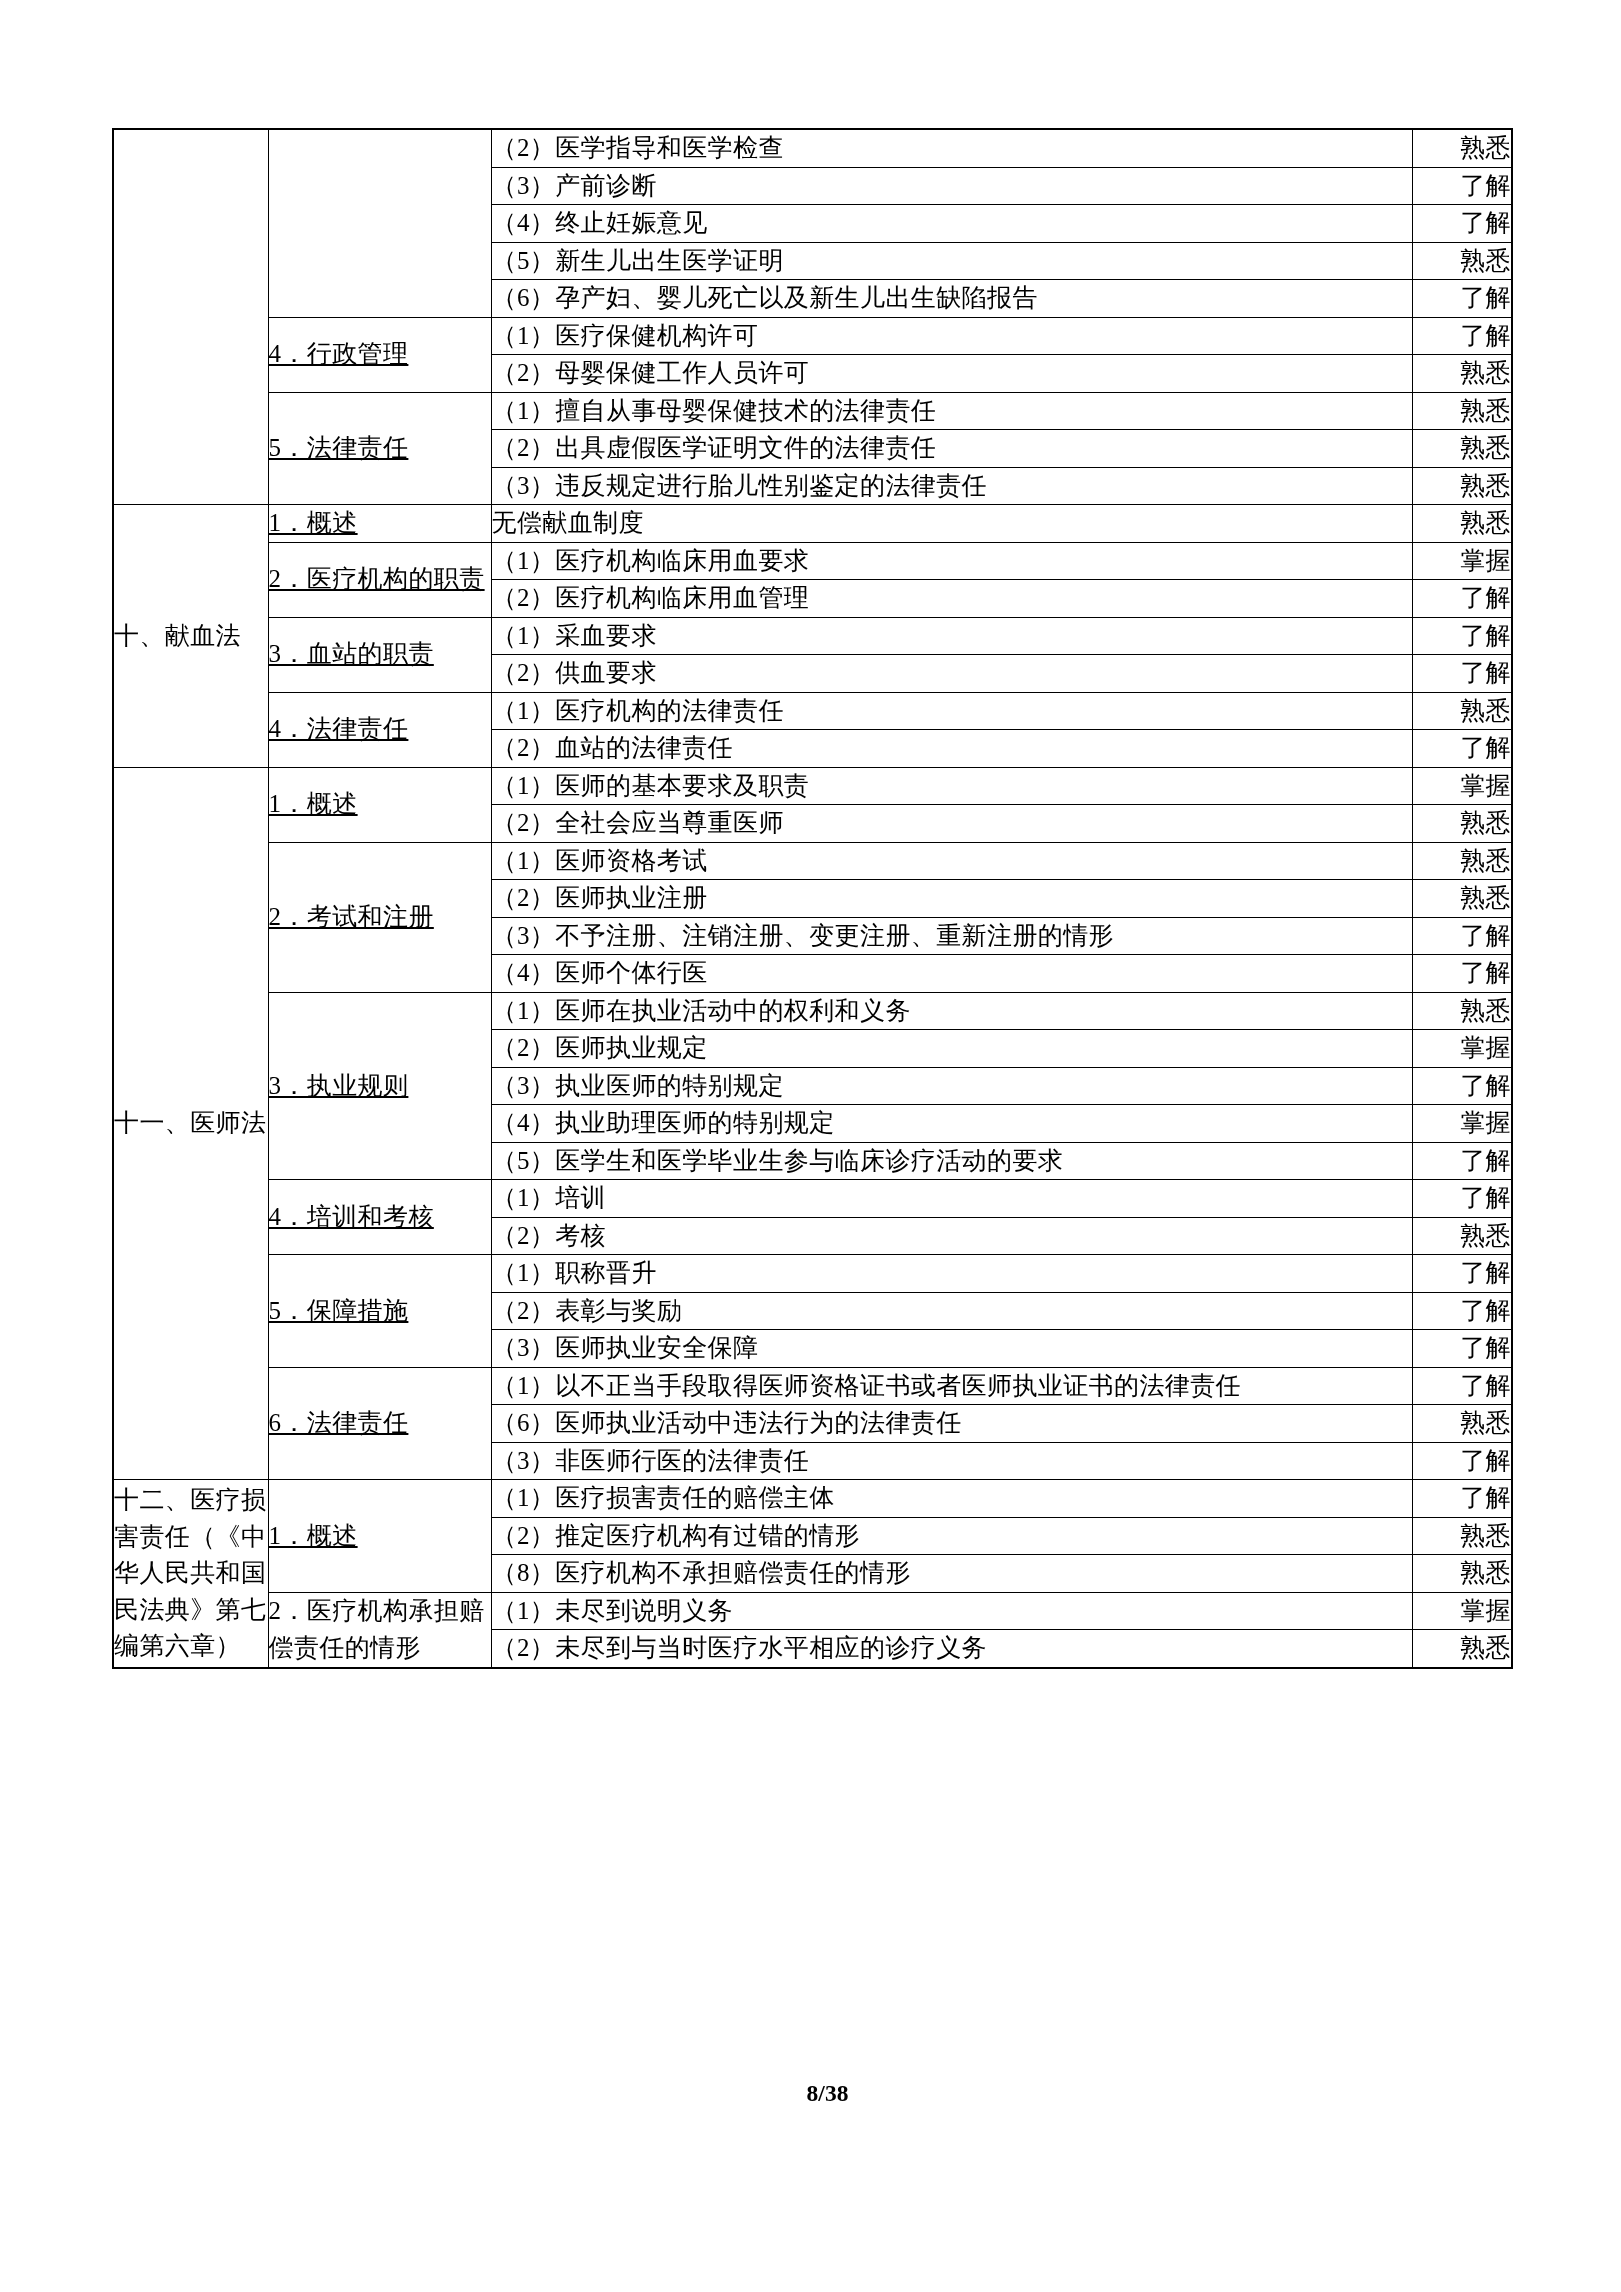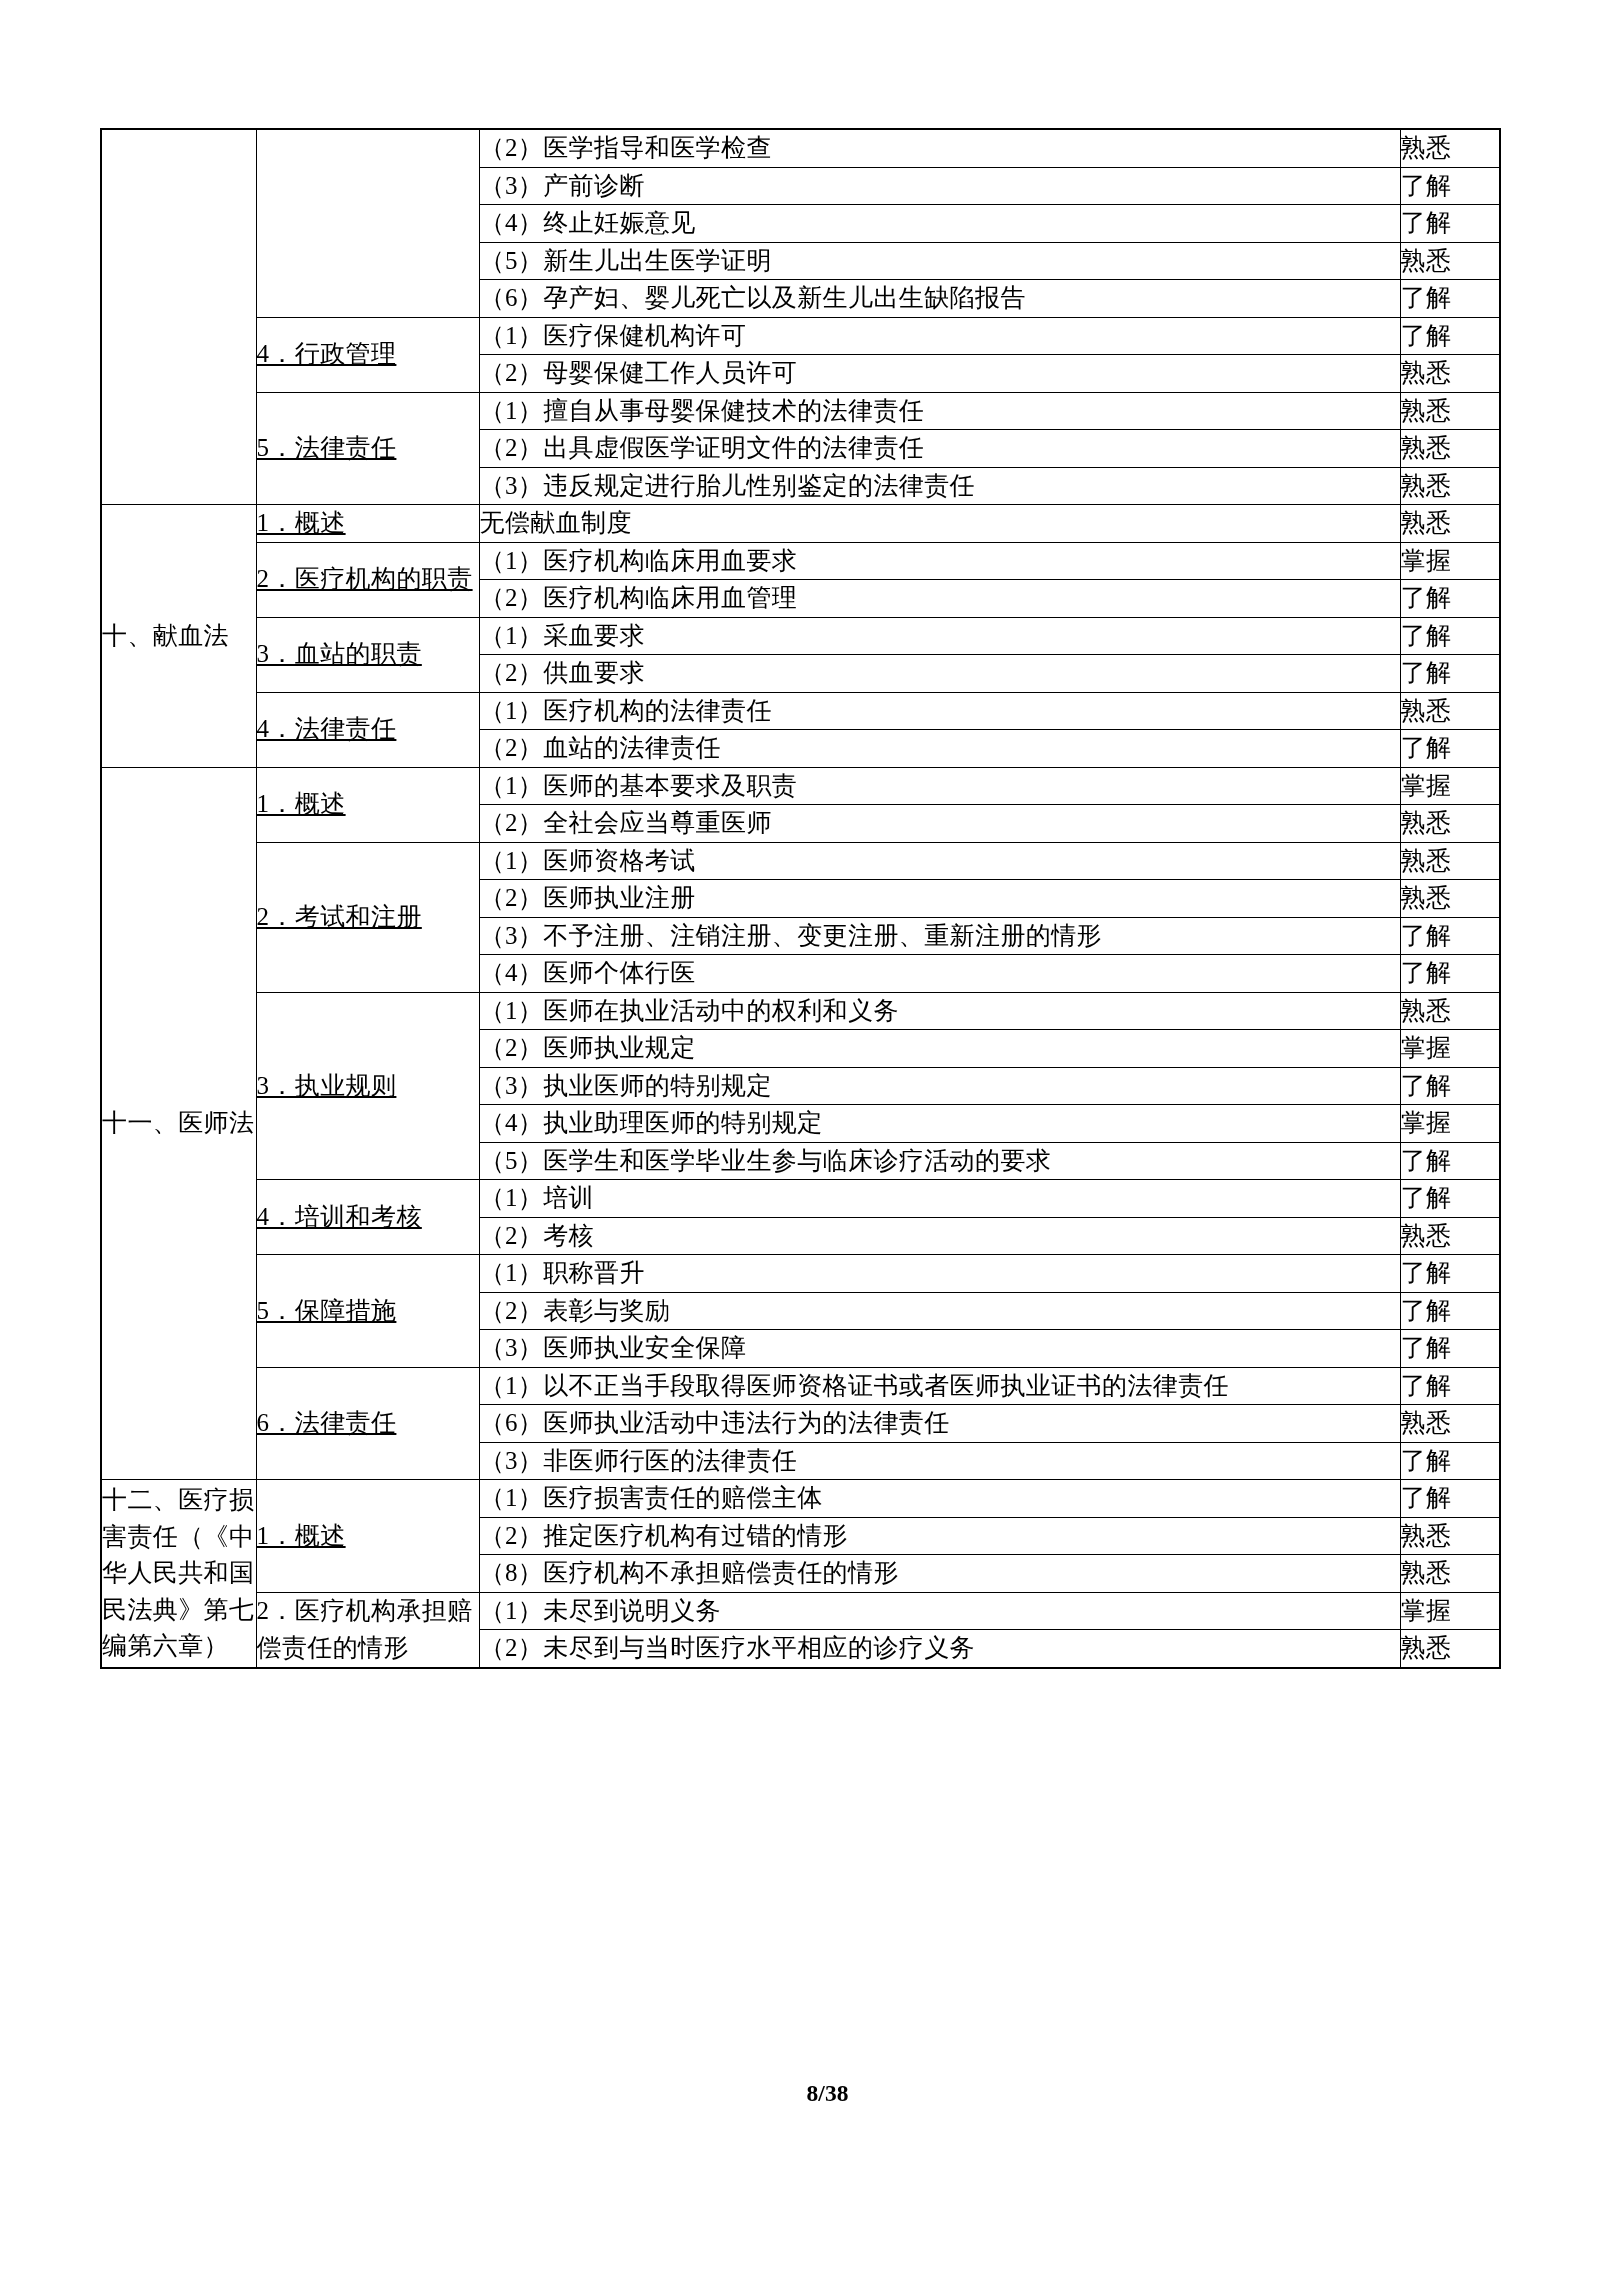--- a/index.html
+++ b/index.html
@@ -17,21 +17,21 @@
   }
   .page {
     position: absolute;
     left: 0; top: 0;
     width: 1621px;
     height: 2293px;
     box-sizing: border-box;
   }
   .table-wrap {
     position: absolute;
-    left: 100px;
+    left: 112px;
     top: 128px;
     width: 1400px;
   }
   table.outline {
     border-collapse: collapse;
     table-layout: fixed;
     width: 1400px;
     border: 2.2px solid #000;
   }
   table.outline td {
@@ -57,21 +57,21 @@
     padding: 5.9px 7.8px 5.9px 13.7px;
     text-align: left;
     text-decoration: underline;
   }
   .cell-pad-item {
     padding: 6.9px 7.8px 6.9px 13.7px;
     text-align: left;
   }
   .cell-pad-level {
     padding: 6.9px 3.9px;
-    text-align: left;
+    text-align: right;
     white-space: nowrap;
   }
   .tall { line-height: 1.9; }
   .cat-multiline {
     line-height: 1.95;
     padding: 5.9px 5.9px 5.9px 13.7px;
     margin-top: 36px;
   }
   .wrap-two {
     line-height: 1.95;

